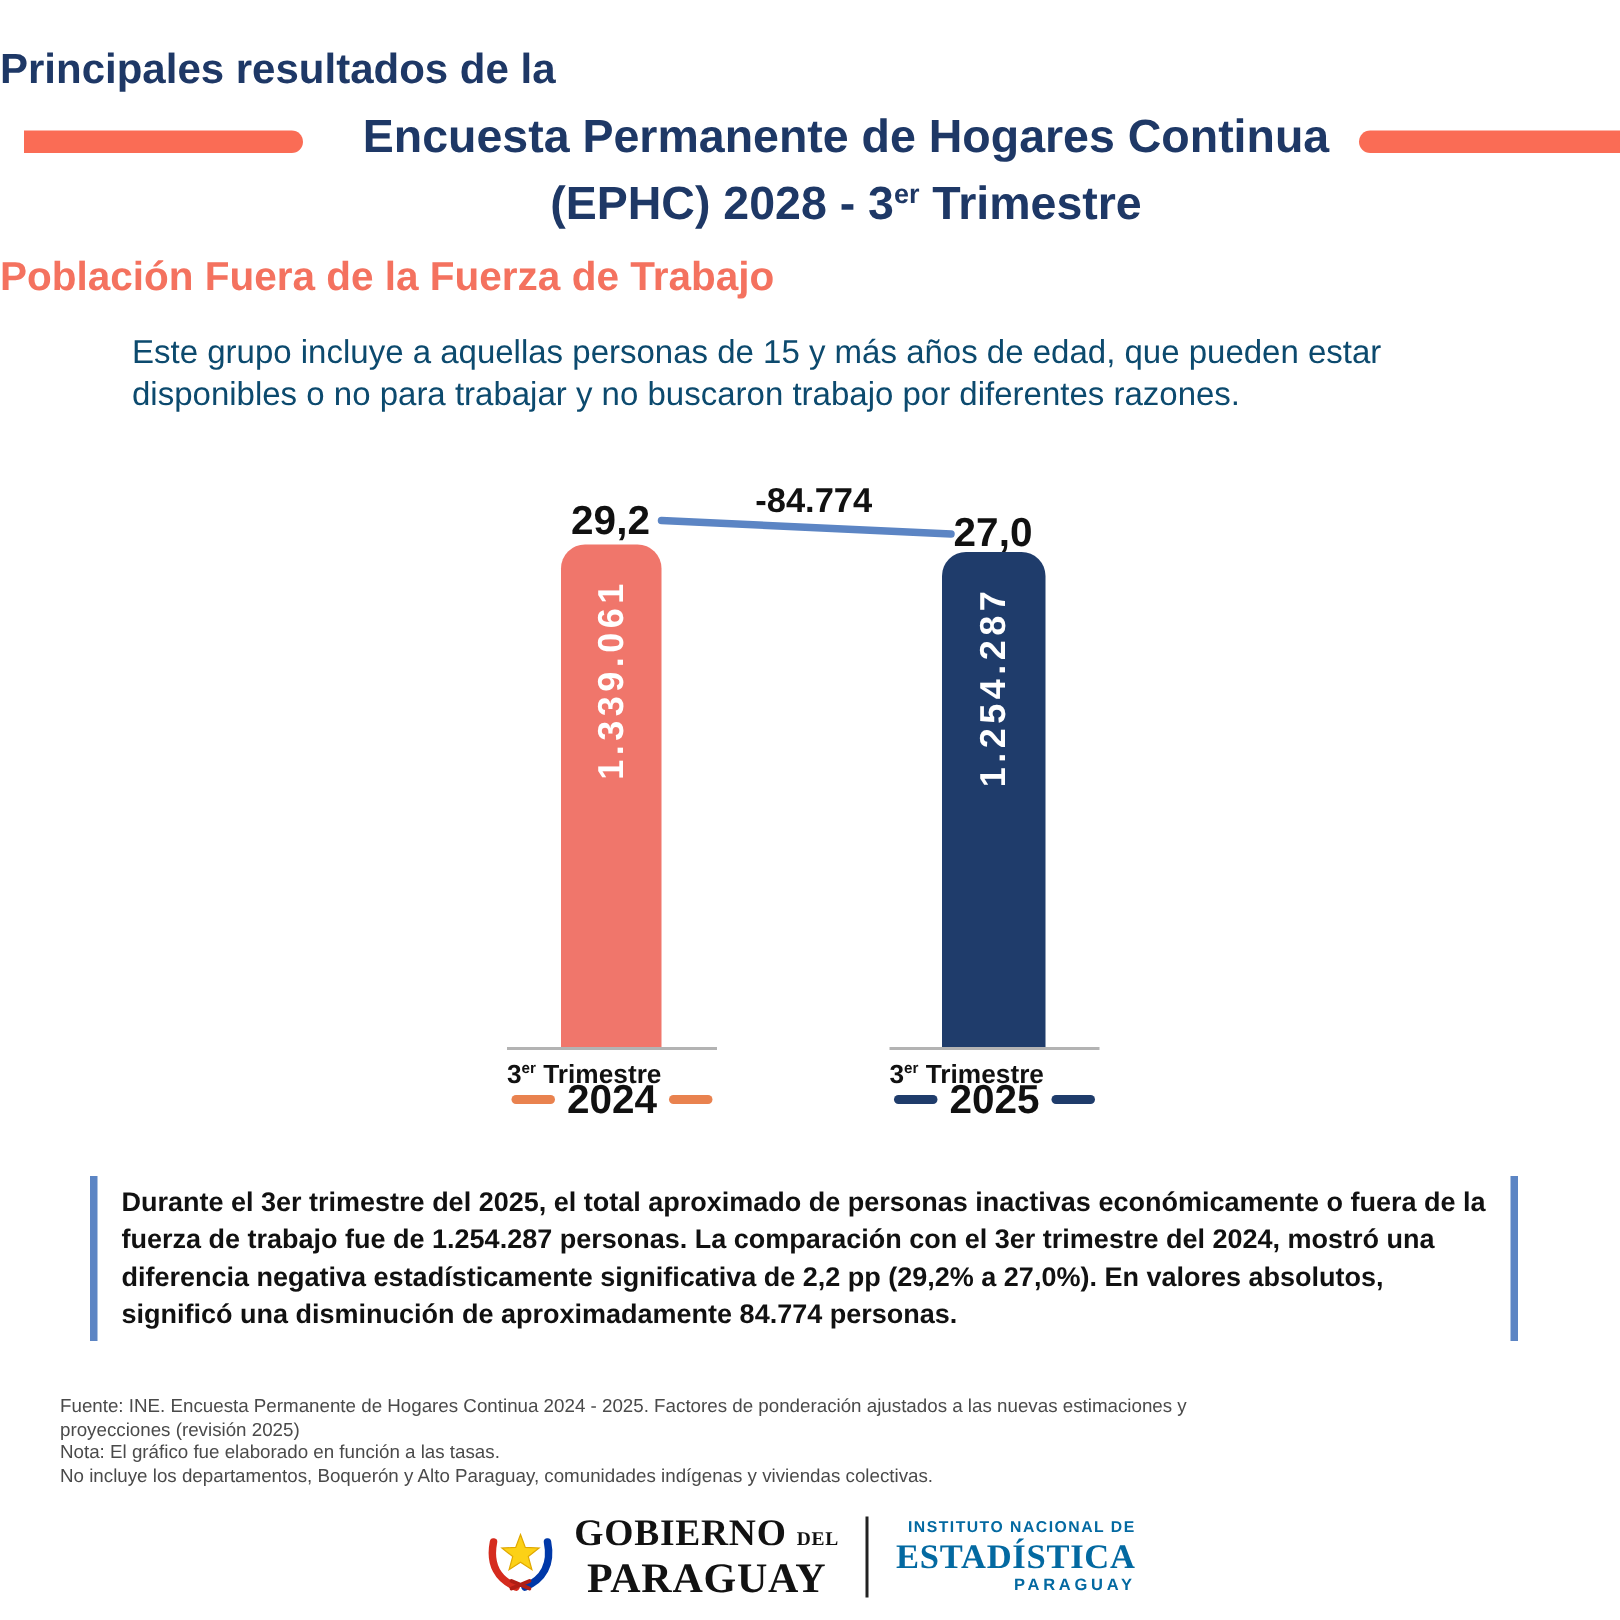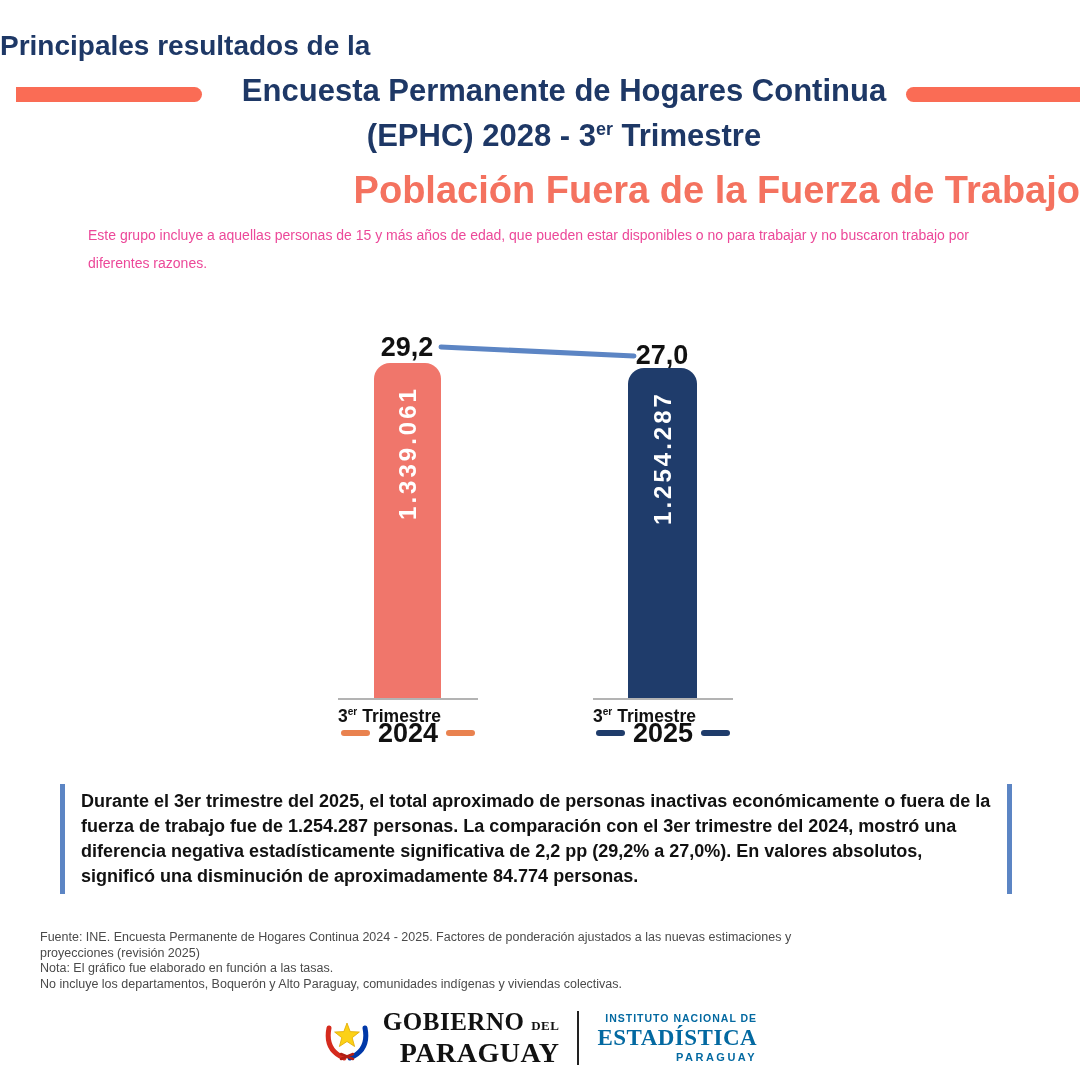--- a/index.html
+++ b/index.html
@@ -23,26 +23,26 @@
   .h-line3 {
     text-align:center; font-size:31px; font-weight:700; color:#1e3866; line-height:37px; margin-top:2px;
   }
   sup { font-size:0.58em; vertical-align:super; font-weight:inherit; }
   .pill { position:absolute; top:15px; height:15px; background:#fa6c55; }
   .pill-left  { left:0;  width:186px; border-radius:0 8px 8px 0; }
   .pill-right { right:0; width:190px; border-radius:8px 0 0 8px; }
   
   .section-title {
     position:absolute; top:169px; left:0; width:100%;
-    text-align:right; font-size:38px; font-weight:700; color:#f4725f;
+    text-align:left; font-size:27px; font-weight:700; color:#f4725f;
   }
   
   .description {
     position:absolute; top:221px; left:88px; width:930px;
-    font-size:14px; line-height:28px; color:#ec4899;
+    font-size:22px; line-height:28px; color:#0c4a6e;
   }
   
   .chart { position:absolute; top:318px; left:0; width:1080px; height:450px; }
   .chart svg.connector { position:absolute; left:0; top:0; pointer-events:none; }
   .rate-label { position:absolute; width:80px; text-align:center; font-size:27px; font-weight:700; color:#111; }
   .rate-2024 { left:367px; top:14px; }
   .rate-2025 { left:622px; top:22px; }
   .diff-label { position:absolute; left:455px; top:2px; width:175px; text-align:center; font-size:23px; font-weight:700; color:#111; }
   .bar { position:absolute; border-radius:16px 16px 0 0; }
   .bar-2024 { left:374px; top:45px; width:67px; height:335px; background:#f0766b; }
@@ -80,21 +80,21 @@
   .notes {
     position:absolute; top:930px; left:40px; width:790px;
     font-size:12.5px; line-height:15.5px; color:#4a4a4a;
   }
   .notes p { margin:0; }
   
   .footer {
     position:absolute; top:1002px; left:0; width:100%; height:72px;
     display:flex; align-items:center; justify-content:center; gap:12px;
   }
-  .gob-block { font-family:"Liberation Serif","DejaVu Serif",serif; color:#121212; text-align:right; }
+  .gob-block { font-family:"Liberation Serif","DejaVu Serif",serif; color:#121212; text-align:center; }
   .gob-line1 { font-size:25px; font-weight:700; line-height:26px; letter-spacing:0.5px; }
   .gob-del { font-size:13px; font-weight:700; }
   .gob-line2 { font-size:28px; font-weight:700; line-height:28px; letter-spacing:0.5px; }
   .footer-divider { width:2px; height:54px; background:#222222; margin:0 6px; }
   .ine-block { text-align:right; color:#0369a1; }
   .ine-top { font-size:10.5px; font-weight:700; letter-spacing:1px; line-height:13px; }
   .ine-mid { font-family:"Liberation Serif","DejaVu Serif",serif; font-size:23px; font-weight:700; line-height:26px; letter-spacing:0.5px; }
   .ine-bottom { font-size:11px; font-weight:700; letter-spacing:2.5px; line-height:13px; }
 </style>
 </head>
@@ -112,20 +112,21 @@
 <div class="section-title">Población Fuera de la Fuerza de Trabajo</div>
 
 <p class="description">Este grupo incluye a aquellas personas de 15 y más años de edad, que pueden estar disponibles o no para trabajar y no buscaron trabajo por diferentes razones.</p>
 
 <div class="chart">
   <svg class="connector" width="1080" height="450" viewBox="0 0 1080 450">
     <line x1="441" y1="29" x2="634" y2="38" stroke="#5C85C4" stroke-width="5" stroke-linecap="round"></line>
   </svg>
 
   <div class="rate-label rate-2024">29,2</div>
+  <div class="diff-label">-84.774</div>
   <div class="rate-label rate-2025">27,0</div>
 
   <div class="bar bar-2024">
     <span class="bar-label">1.339.061</span>
   </div>
   <div class="bar bar-2025">
     <span class="bar-label">1.254.287</span>
   </div>
 
   <div class="axis axis-2024"></div>

